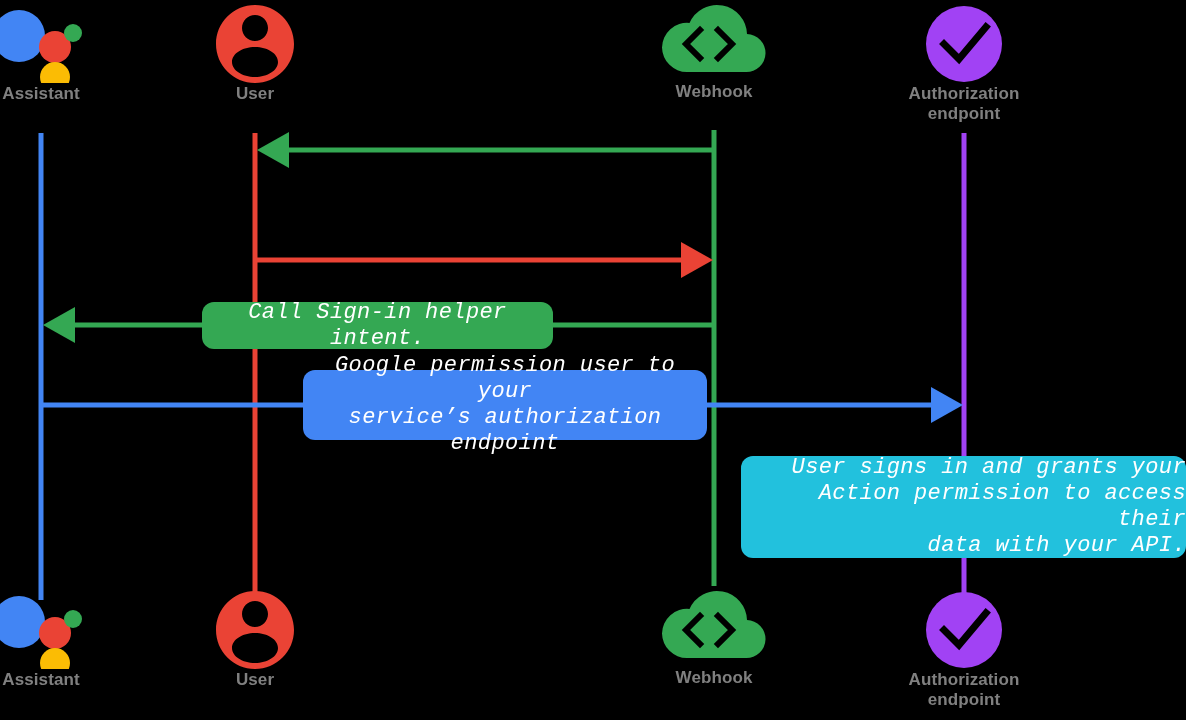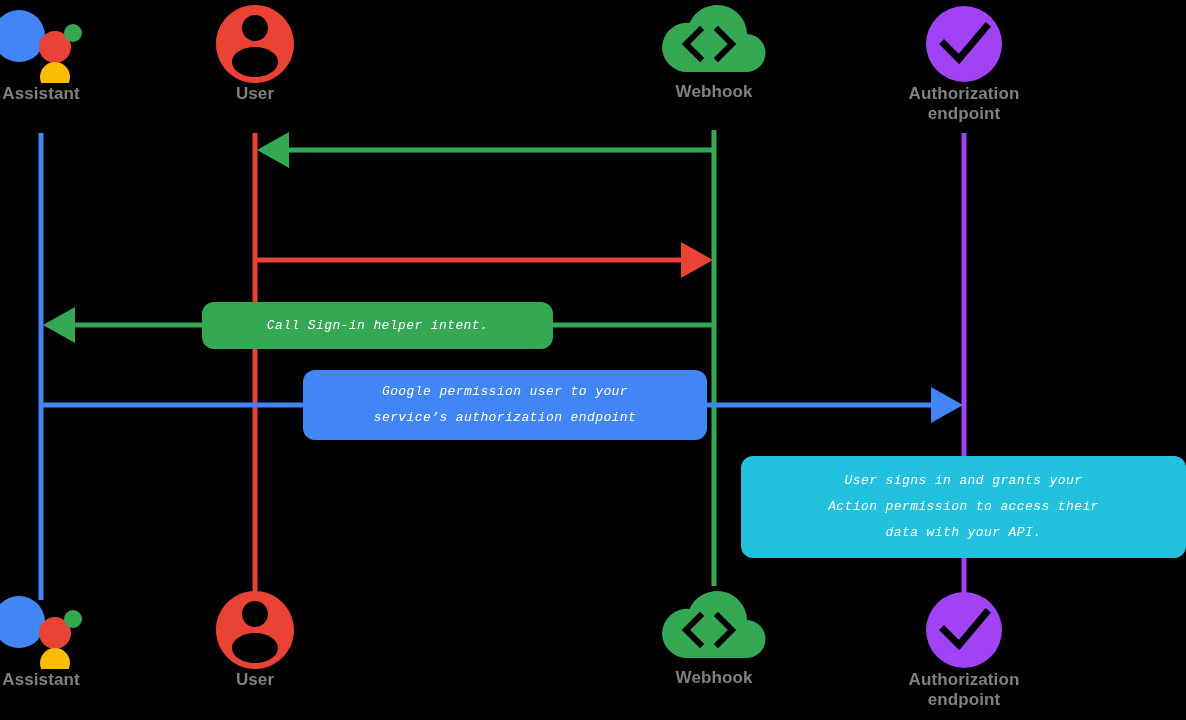--- a/index.html
+++ b/index.html
@@ -59,21 +59,21 @@
     text-align: center;
   }
   .bubble.sans {
     font-family: "Liberation Sans", sans-serif;
     font-size: 20px;
     line-height: 26px;
   }
   .bubble.mono {
     font-family: "Liberation Mono", "DejaVu Sans Mono", monospace;
     font-style: italic;
-    font-size: 13px;
+    font-size: 22px;
     line-height: 26px;
     letter-spacing: .4px;
   }
   .bubble-inner { width: 100%; white-space: pre-line; }
 </style>
 </head>
 <body>
 
 <div id="stage">
 
@@ -195,19 +195,19 @@
 
   <div class="bubble mono" style="left:202px; top:302px; width:351px; height:47px; background:#34a853;">
     <div class="bubble-inner">Call Sign-in helper intent.</div>
   </div>
 
   <div class="bubble mono" style="left:303px; top:370px; width:404px; height:70px; background:#4285f4;">
     <div class="bubble-inner">Google permission user to your
 service’s authorization endpoint</div>
   </div>
 
-  <div class="bubble mono" style="left:741px; top:456px; width:445px; height:102px; background:#22c1dd;">
+  <div class="bubble mono" style="left:741px; top:456px; width:445px; height:102px; background:#22c1dd;text-align:right;">
     <div class="bubble-inner">User signs in and grants your
 Action permission to access their
 data with your API.</div>
   </div>
 
 </div>
 
 </body></html>

